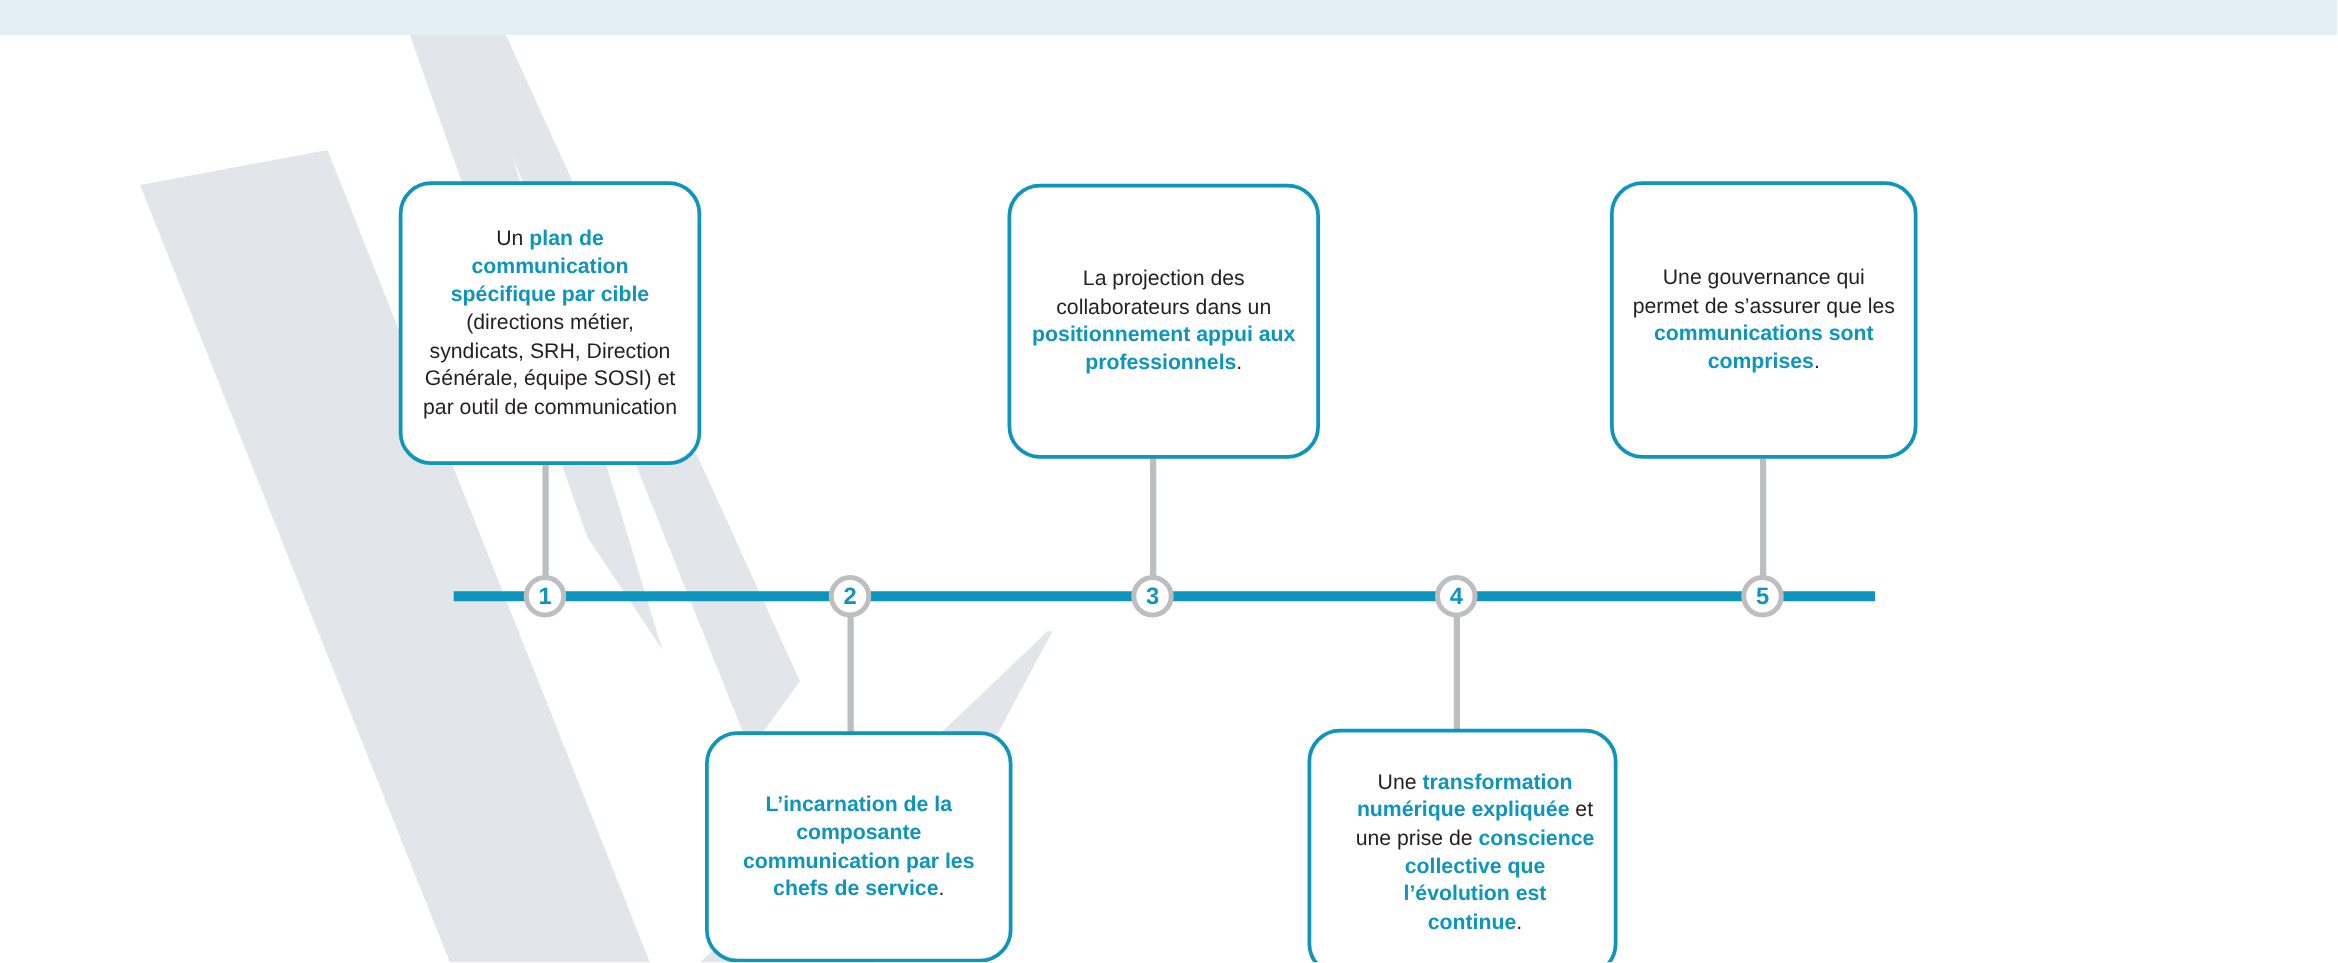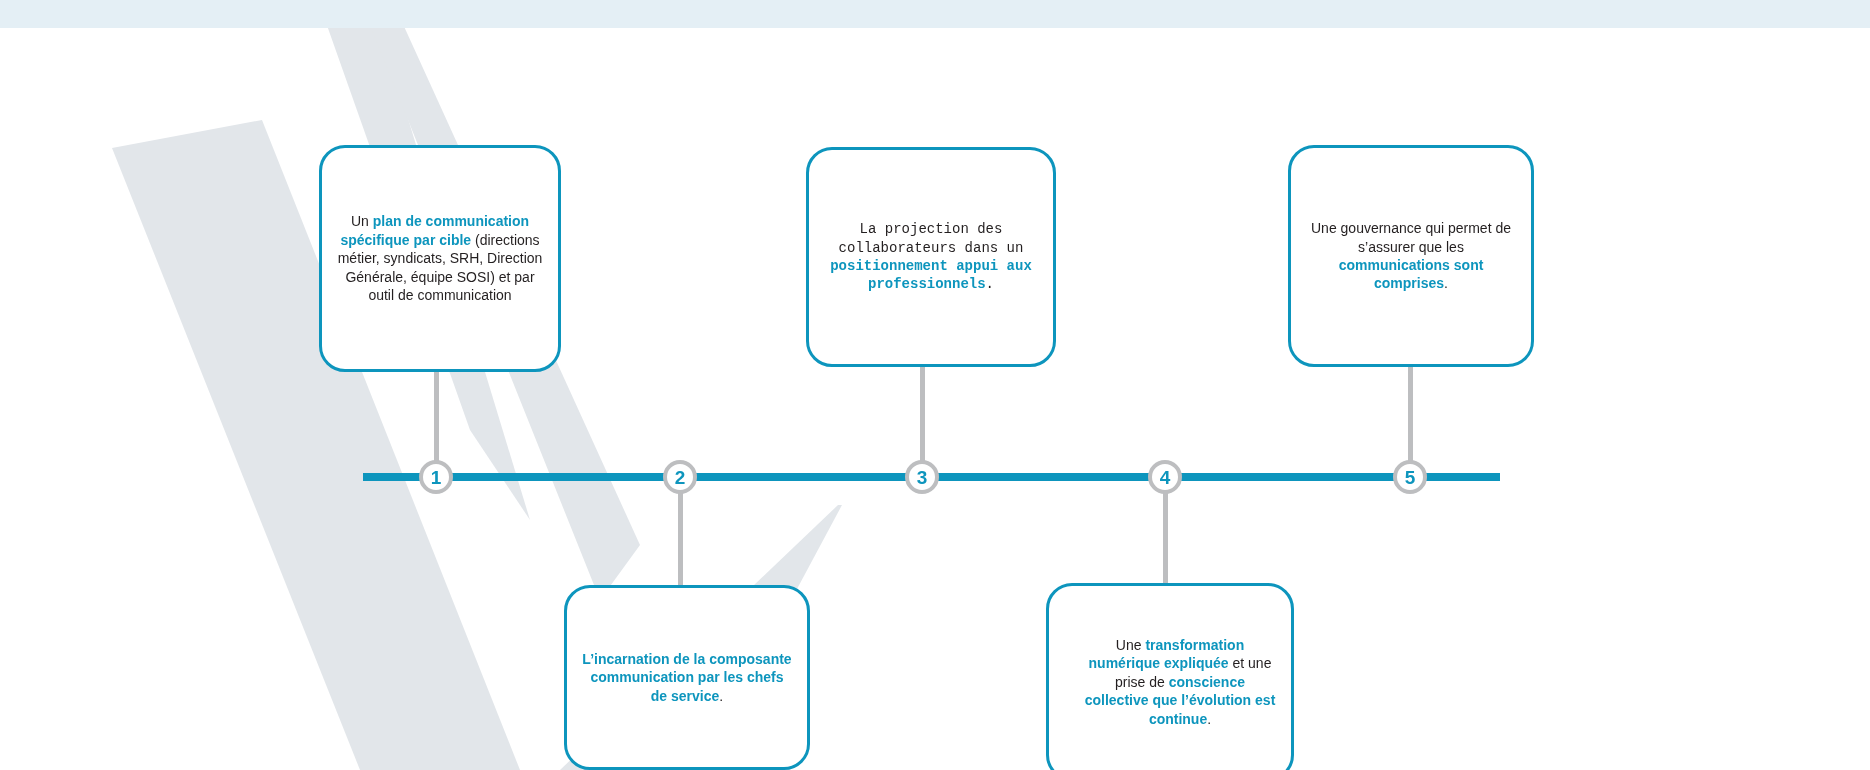--- a/index.html
+++ b/index.html
@@ -70,21 +70,21 @@
     border: 3px solid #0d95bd;
     border-radius: 26px;
     background: #ffffff;
     display: flex;
     align-items: center;
     justify-content: center;
     text-align: center;
     padding: 10px 14px;
   }
   .card-text {
-    font-size: 14px;
+    font-size: 17px;
     line-height: 1.32;
     color: #231f20;
   }
   .card-text b {
     color: #0d95bd;
     font-weight: bold;
   }
 </style>
 </head>
 <body>
@@ -125,21 +125,21 @@
   </div>
 
   <div class="card" style="left: 319px; top: 145px; width: 242px; height: 227px; border-color: rgb(13, 149, 189);">
     <div class="card-text" style="color: rgb(35, 31, 32);"><span>Un </span><b style="color: rgb(13, 149, 189);">plan de communication spécifique par cible</b><span> (directions métier, syndicats, SRH, Direction Générale, équipe SOSI) et par outil de communication</span></div>
   </div>
 
   <div class="card" style="left: 564px; top: 585px; width: 246px; height: 185px; border-color: rgb(13, 149, 189); align-items: center;">
     <div class="card-text" style="color: rgb(35, 31, 32);"><b style="color: rgb(13, 149, 189);">L’incarnation de la composante communication par les chefs de service</b><span>.</span></div>
   </div>
 
-  <div class="card" style="left: 806px; top: 147px; width: 250px; height: 220px; border-color: rgb(13, 149, 189); font-family: Liberation Mono, monospace;">
+  <div class="card" style="left: 806px; top: 147px; width: 250px; height: 220px; border-color: rgb(13, 149, 189);">
     <div class="card-text" style="color: rgb(35, 31, 32);"><span>La projection des collaborateurs dans un </span><b style="color: rgb(13, 149, 189);">positionnement appui aux professionnels</b><span>.</span></div>
   </div>
 
   <div class="card" style="left: 1046px; top: 583px; width: 248px; height: 198px; border-color: rgb(13, 149, 189); padding-left: 34px;">
     <div class="card-text" style="color: rgb(35, 31, 32);"><span>Une </span><b style="color: rgb(13, 149, 189);">transformation numérique expliquée</b><span> et une prise de </span><b style="color: rgb(13, 149, 189);">conscience collective que l’évolution est continue</b><span>.</span></div>
   </div>
 
   <div class="card" style="left: 1288px; top: 145px; width: 246px; height: 222px; border-color: rgb(13, 149, 189);">
     <div class="card-text" style="color: rgb(35, 31, 32);"><span>Une gouvernance qui permet de s’assurer que les </span><b style="color: rgb(13, 149, 189);">communications sont comprises</b><span>.</span></div>
   </div>

